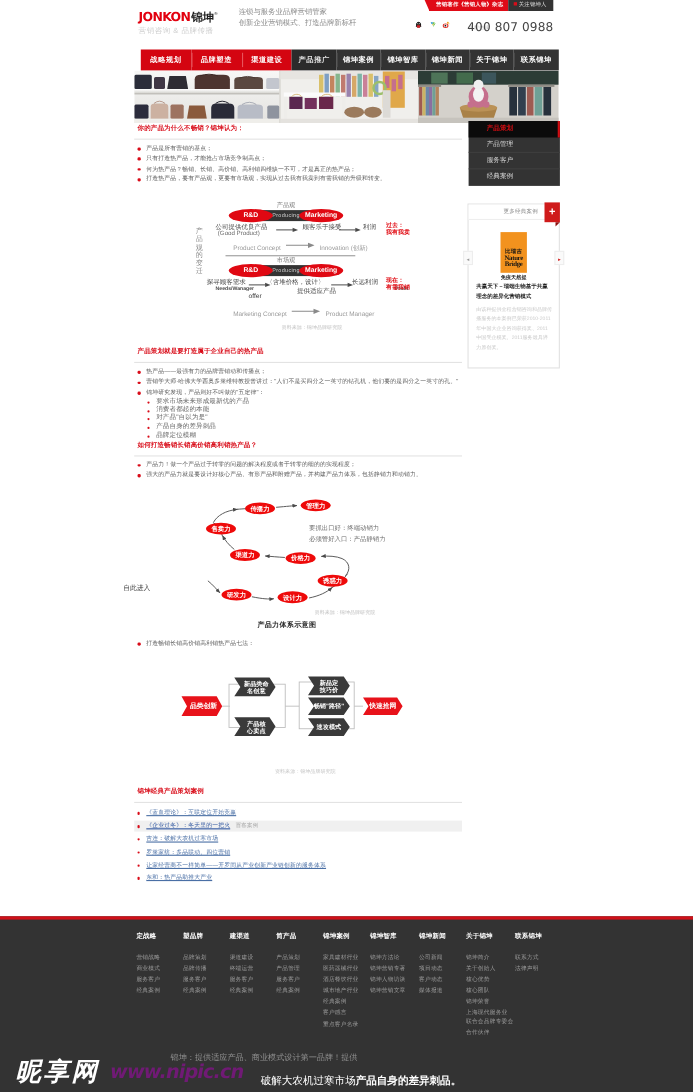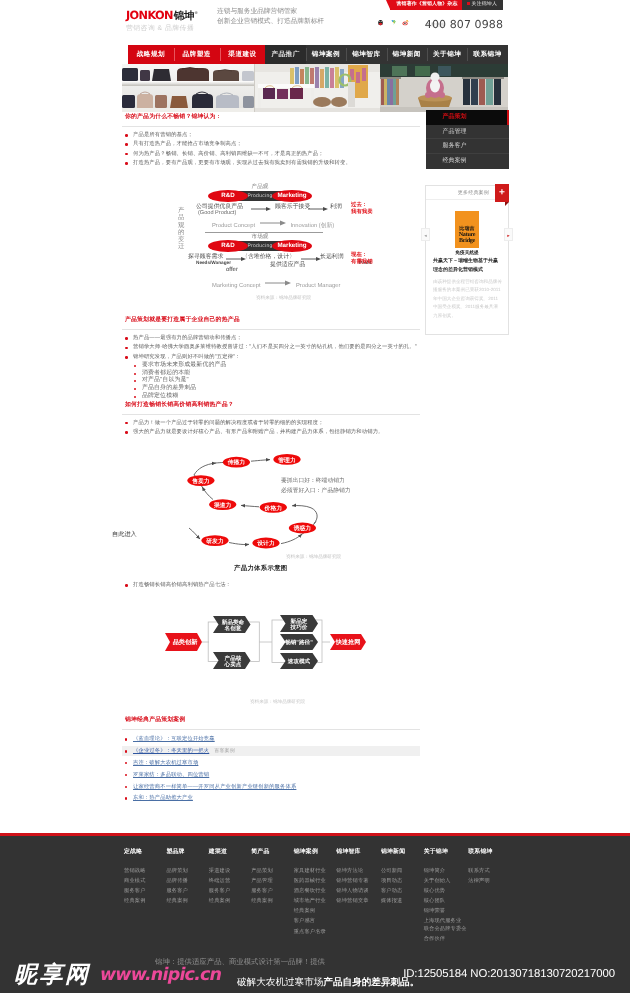--- a/index.html
+++ b/index.html
@@ -154,21 +154,21 @@
   #footer{position:absolute;left:0;top:833px;width:630px;height:160px;background:#333;border-top:3px solid #cf1119;}
   .fcols{position:absolute;left:124px;top:13px;width:386px;display:flex;}
   .fcol{font-size:6px;}
   .fcol h4{margin:0 0 10px 0;color:#fff;font-size:5.9px;font-weight:bold;letter-spacing:.2px;line-height:7px;}
   .fcol a{display:block;color:#9c9c9c;font-size:5.2px;line-height:10.1px;text-decoration:none;letter-spacing:.2px;}
 
   
   #wm{position:absolute;left:0;top:940px;width:630px;height:53px;overflow:hidden;}
   .wm-logo{position:absolute;left:14px;top:23px;color:#fff;font-size:23px;font-weight:bold;font-style:italic;
       letter-spacing:2.5px;line-height:23px;}
-  .wm-url{position:absolute;left:100px;top:26px;color:#ec4899;font-size:17.5px;font-weight:bold;font-style:italic;
+  .wm-url{position:absolute;left:100px;top:26px;color:#701a75;font-size:17.5px;font-weight:bold;font-style:italic;
       font-family:"DejaVu Sans",sans-serif;letter-spacing:-.8px;line-height:18px;}
   .wm-id{position:absolute;right:15px;top:28px;color:#fff;font-size:11.4px;font-family:"Liberation Sans",sans-serif;line-height:12px;letter-spacing:-.1px;}
   .wm-c1{position:absolute;left:155px;top:17px;color:#8f8f8f;font-size:7.4px;white-space:nowrap;line-height:9px;}
   .wm-c2{position:absolute;left:237px;top:37px;color:#fff;font-size:9.6px;white-space:nowrap;line-height:11px;}
 </style>
 </head>
 <body>
 
 <div id="page">
 
@@ -661,16 +661,15 @@
           <a>法律声明</a>
         </div>
       </div>
   </div>
 
   <div id="wm">
     <div class="wm-c1">锦坤：提供适应产品、商业模式设计第一品牌！提供</div>
     <div class="wm-logo">昵享网</div>
     <div class="wm-url">www.nipic.cn</div>
     <div class="wm-c2"><span>破解大农机过寒市场</span><span style="font-weight:bold">产品自身的差异刺品。</span></div>
-    <div class="wm-id">ID:12505184 NO:20130718130720217000</div>
   </div>
 
 </div>
 
 </body></html>

